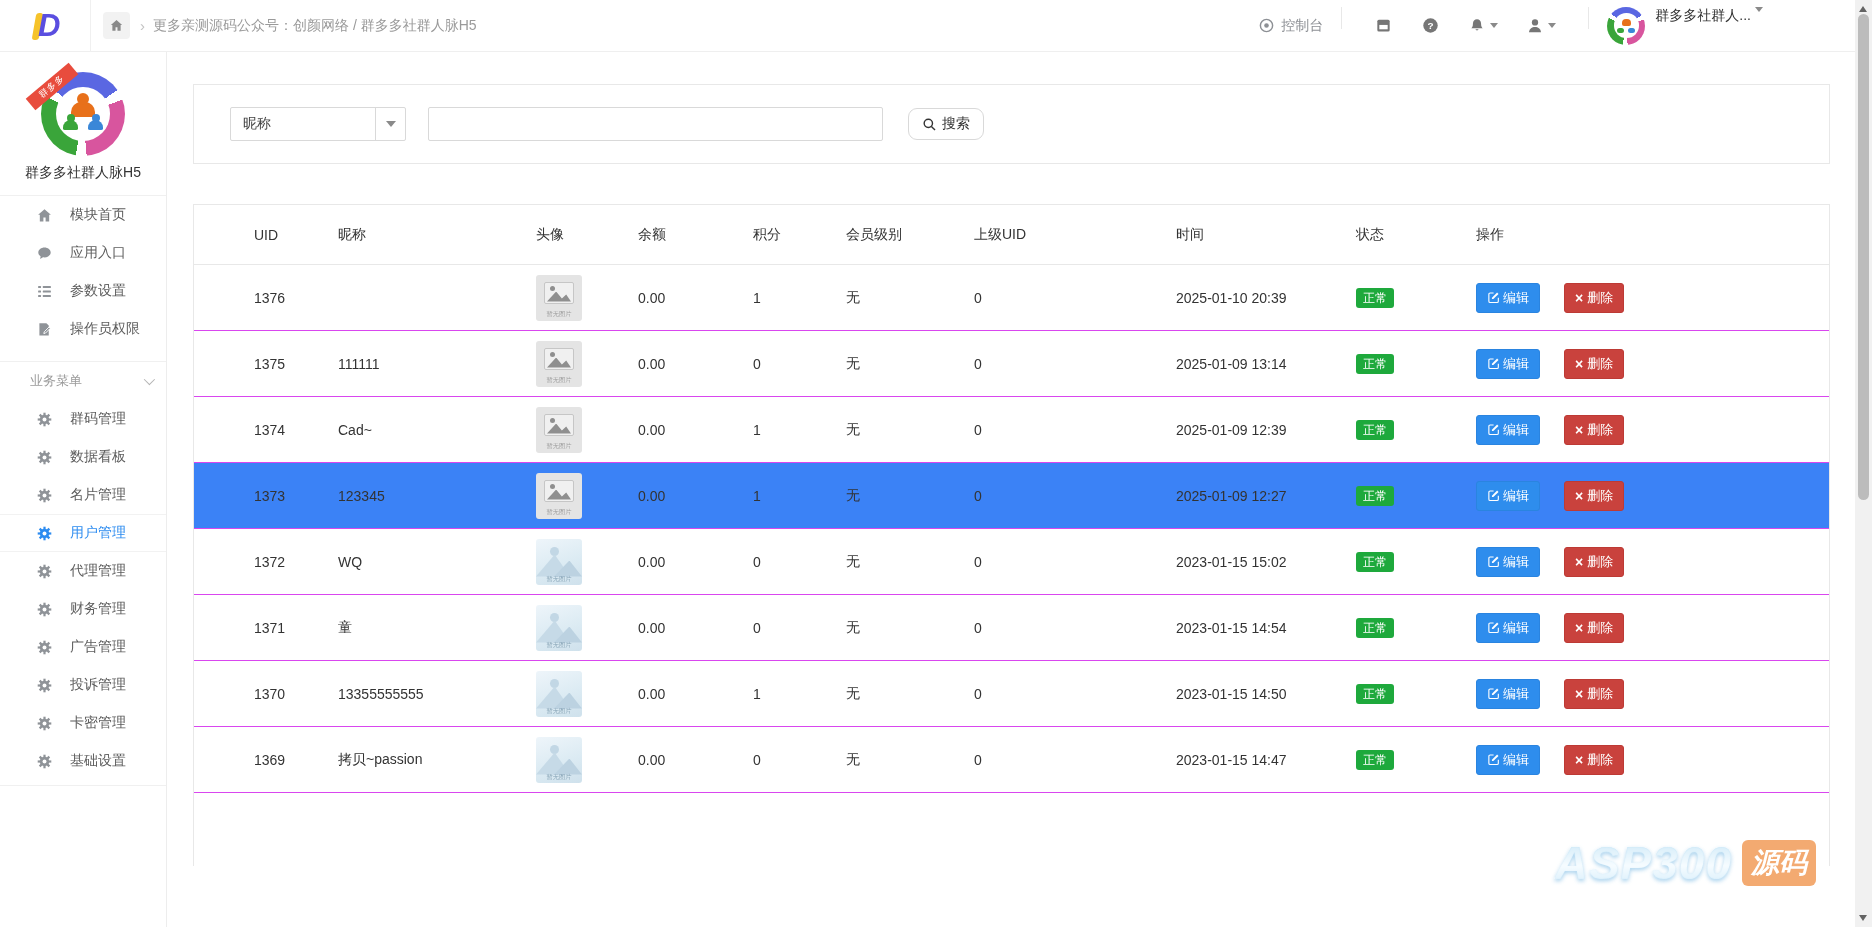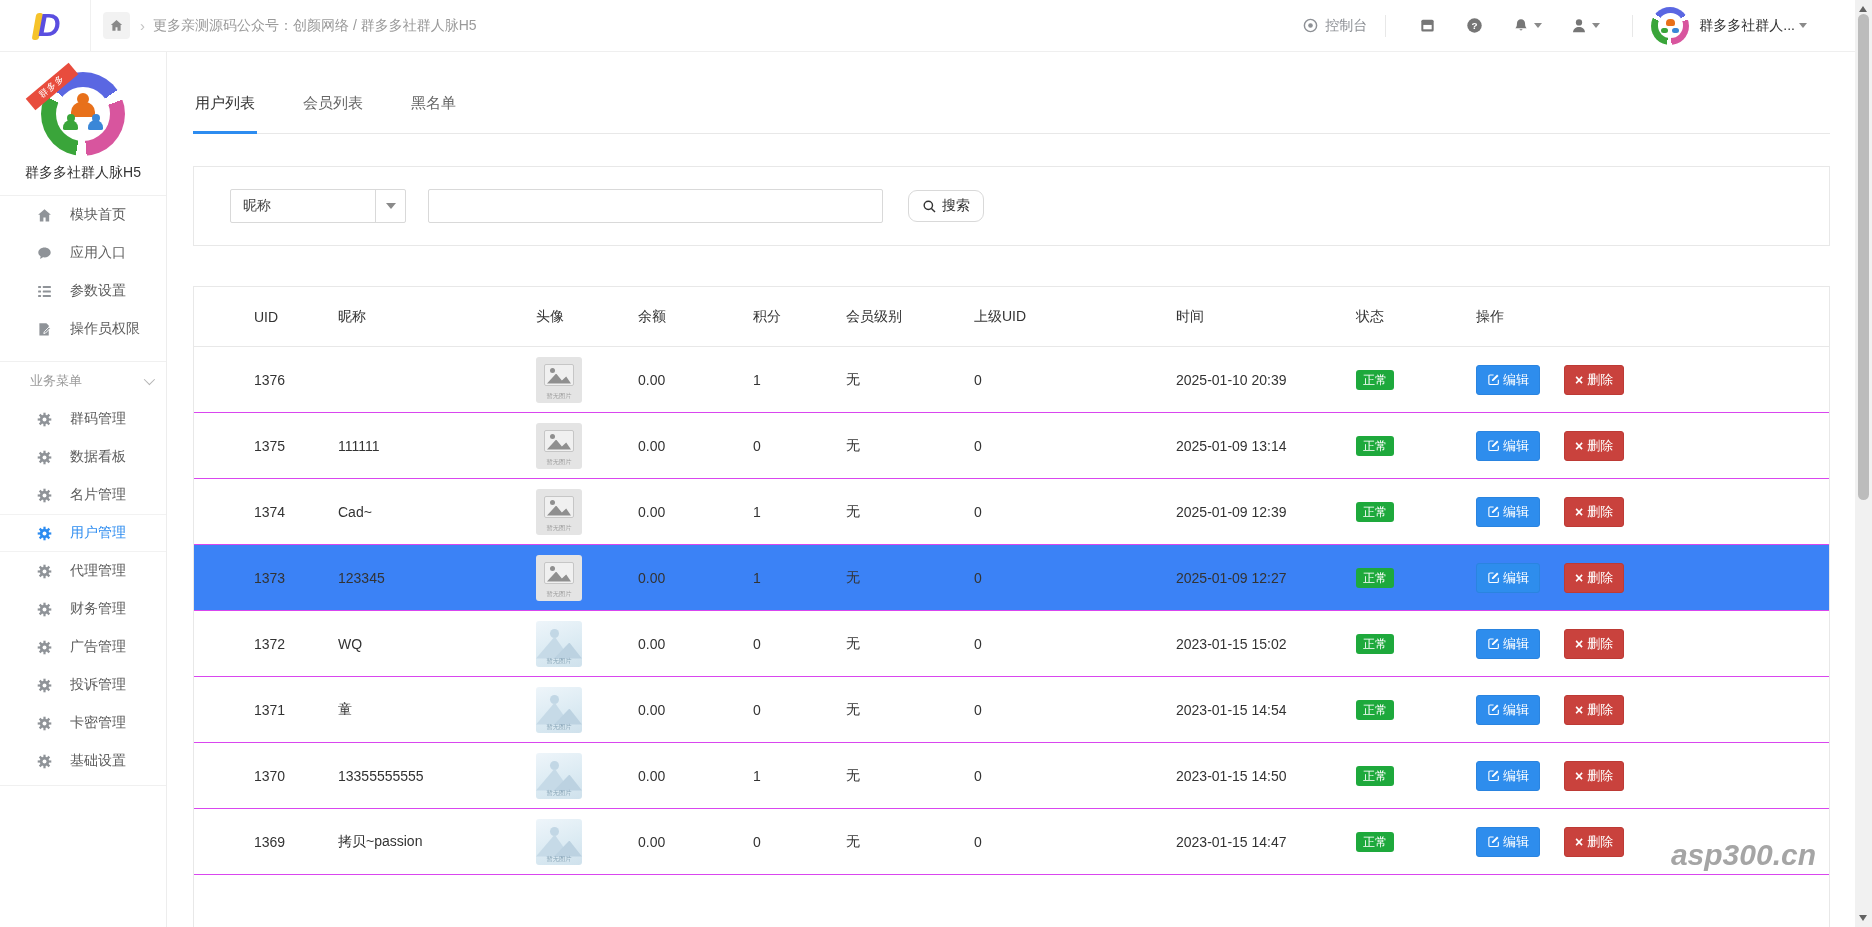--- a/index.html
+++ b/index.html
@@ -9,21 +9,21 @@
 
   
   .topbar{position:absolute;top:0;left:0;width:1855px;height:52px;background:#fff;border-bottom:1px solid #efefef;display:flex;align-items:center;z-index:6}
   .logo{width:60px;margin-left:28px;position:relative;height:34px;display:flex;align-items:center}
   .logo-bar{position:absolute;left:6px;top:4px;width:7px;height:27px;background:#f6c32a;border-radius:3px;transform:skewX(-10deg)}
   .logo-d{position:relative;font-size:31px;font-weight:bold;font-style:italic;color:#5a4ee0;line-height:1;margin-left:10px}
   .vdiv{width:1px;height:52px;background:#f0f0f0;margin-left:2px}
   .home-btn{width:27px;height:27px;background:#f2f2f2;border-radius:4px;margin-left:12px;display:flex;align-items:center;justify-content:center;color:#8a8a8a;cursor:pointer}
   .bc-sep{color:#c2c2c2;margin:0 8px 0 10px;font-size:15px}
   .bc-text{color:#9a9a9a;font-size:14px}
-  .tb-right{margin-left:auto;display:flex;align-items:center;padding-right:48px}
+  .tb-right{margin-left:auto;display:flex;padding-right:92px}
   .console{display:flex;align-items:center;gap:6px;color:#8d9095;cursor:pointer}
   .vdiv2{width:1px;height:22px;background:#e8e8e8;margin:0 18px}
   .tb-ic{color:#767676;margin:0 14px;cursor:pointer;display:flex;align-items:center}
   .caret{width:0;height:0;border-left:4px solid transparent;border-right:4px solid transparent;border-top:5px solid #8a8a8a;margin-left:4px}
   .acct{color:#333;margin-left:10px;cursor:pointer}
 
   
   .ring{border-radius:50%;position:relative;background:conic-gradient(#5a67e2 0 55deg,#fff 55deg 70deg,#d8559e 70deg 175deg,#fff 175deg 190deg,#3aa53a 190deg 295deg,#fff 295deg 310deg,#5a67e2 310deg 360deg)}
   .ring::after{content:"";position:absolute;border-radius:50%;background:#fff;inset:18%}
   .fig{position:absolute;z-index:2}
@@ -394,25 +394,20 @@
           <circle cx="10" cy="10" r="2.3" fill="#fff"></circle>
         </svg>
       <span>基础设置</span>
     </div>
     <div class="side-div" style="margin-top:5px"></div>
   </nav>
 </aside>
 
 <main class="main">
 
-  <div class="tabs">
-    <div class="tab active">用户列表</div>
-    <div class="tab">会员列表</div>
-    <div class="tab">黑名单</div>
-  </div>
 
   <section class="card">
     <div class="fc-body">
       <div class="sel">
         <span class="sel-val">昵称</span>
         <span class="sel-arrow">
             <i></i>
           </span>
       </div>
       <input class="txt-input" type="text" value="" style="">
@@ -701,20 +696,23 @@
         <div></div>
         <div></div>
         <div></div>
         <div></div>
         <div></div>
     </div>
   </section>
 </main>
 
 <div class="wm">
-  <div class="wm-cn">asp300.cn</div>
+  <div class="wm-row">
+    <span class="wm-asp">ASP300</span>
+    <span class="wm-badge">源码</span>
+  </div>
 </div>
 
 <div class="sbar">
   <i class="up"></i>
   <div class="thumb"></div>
   <i class="dn"></i>
 </div>
 
 </body></html>

